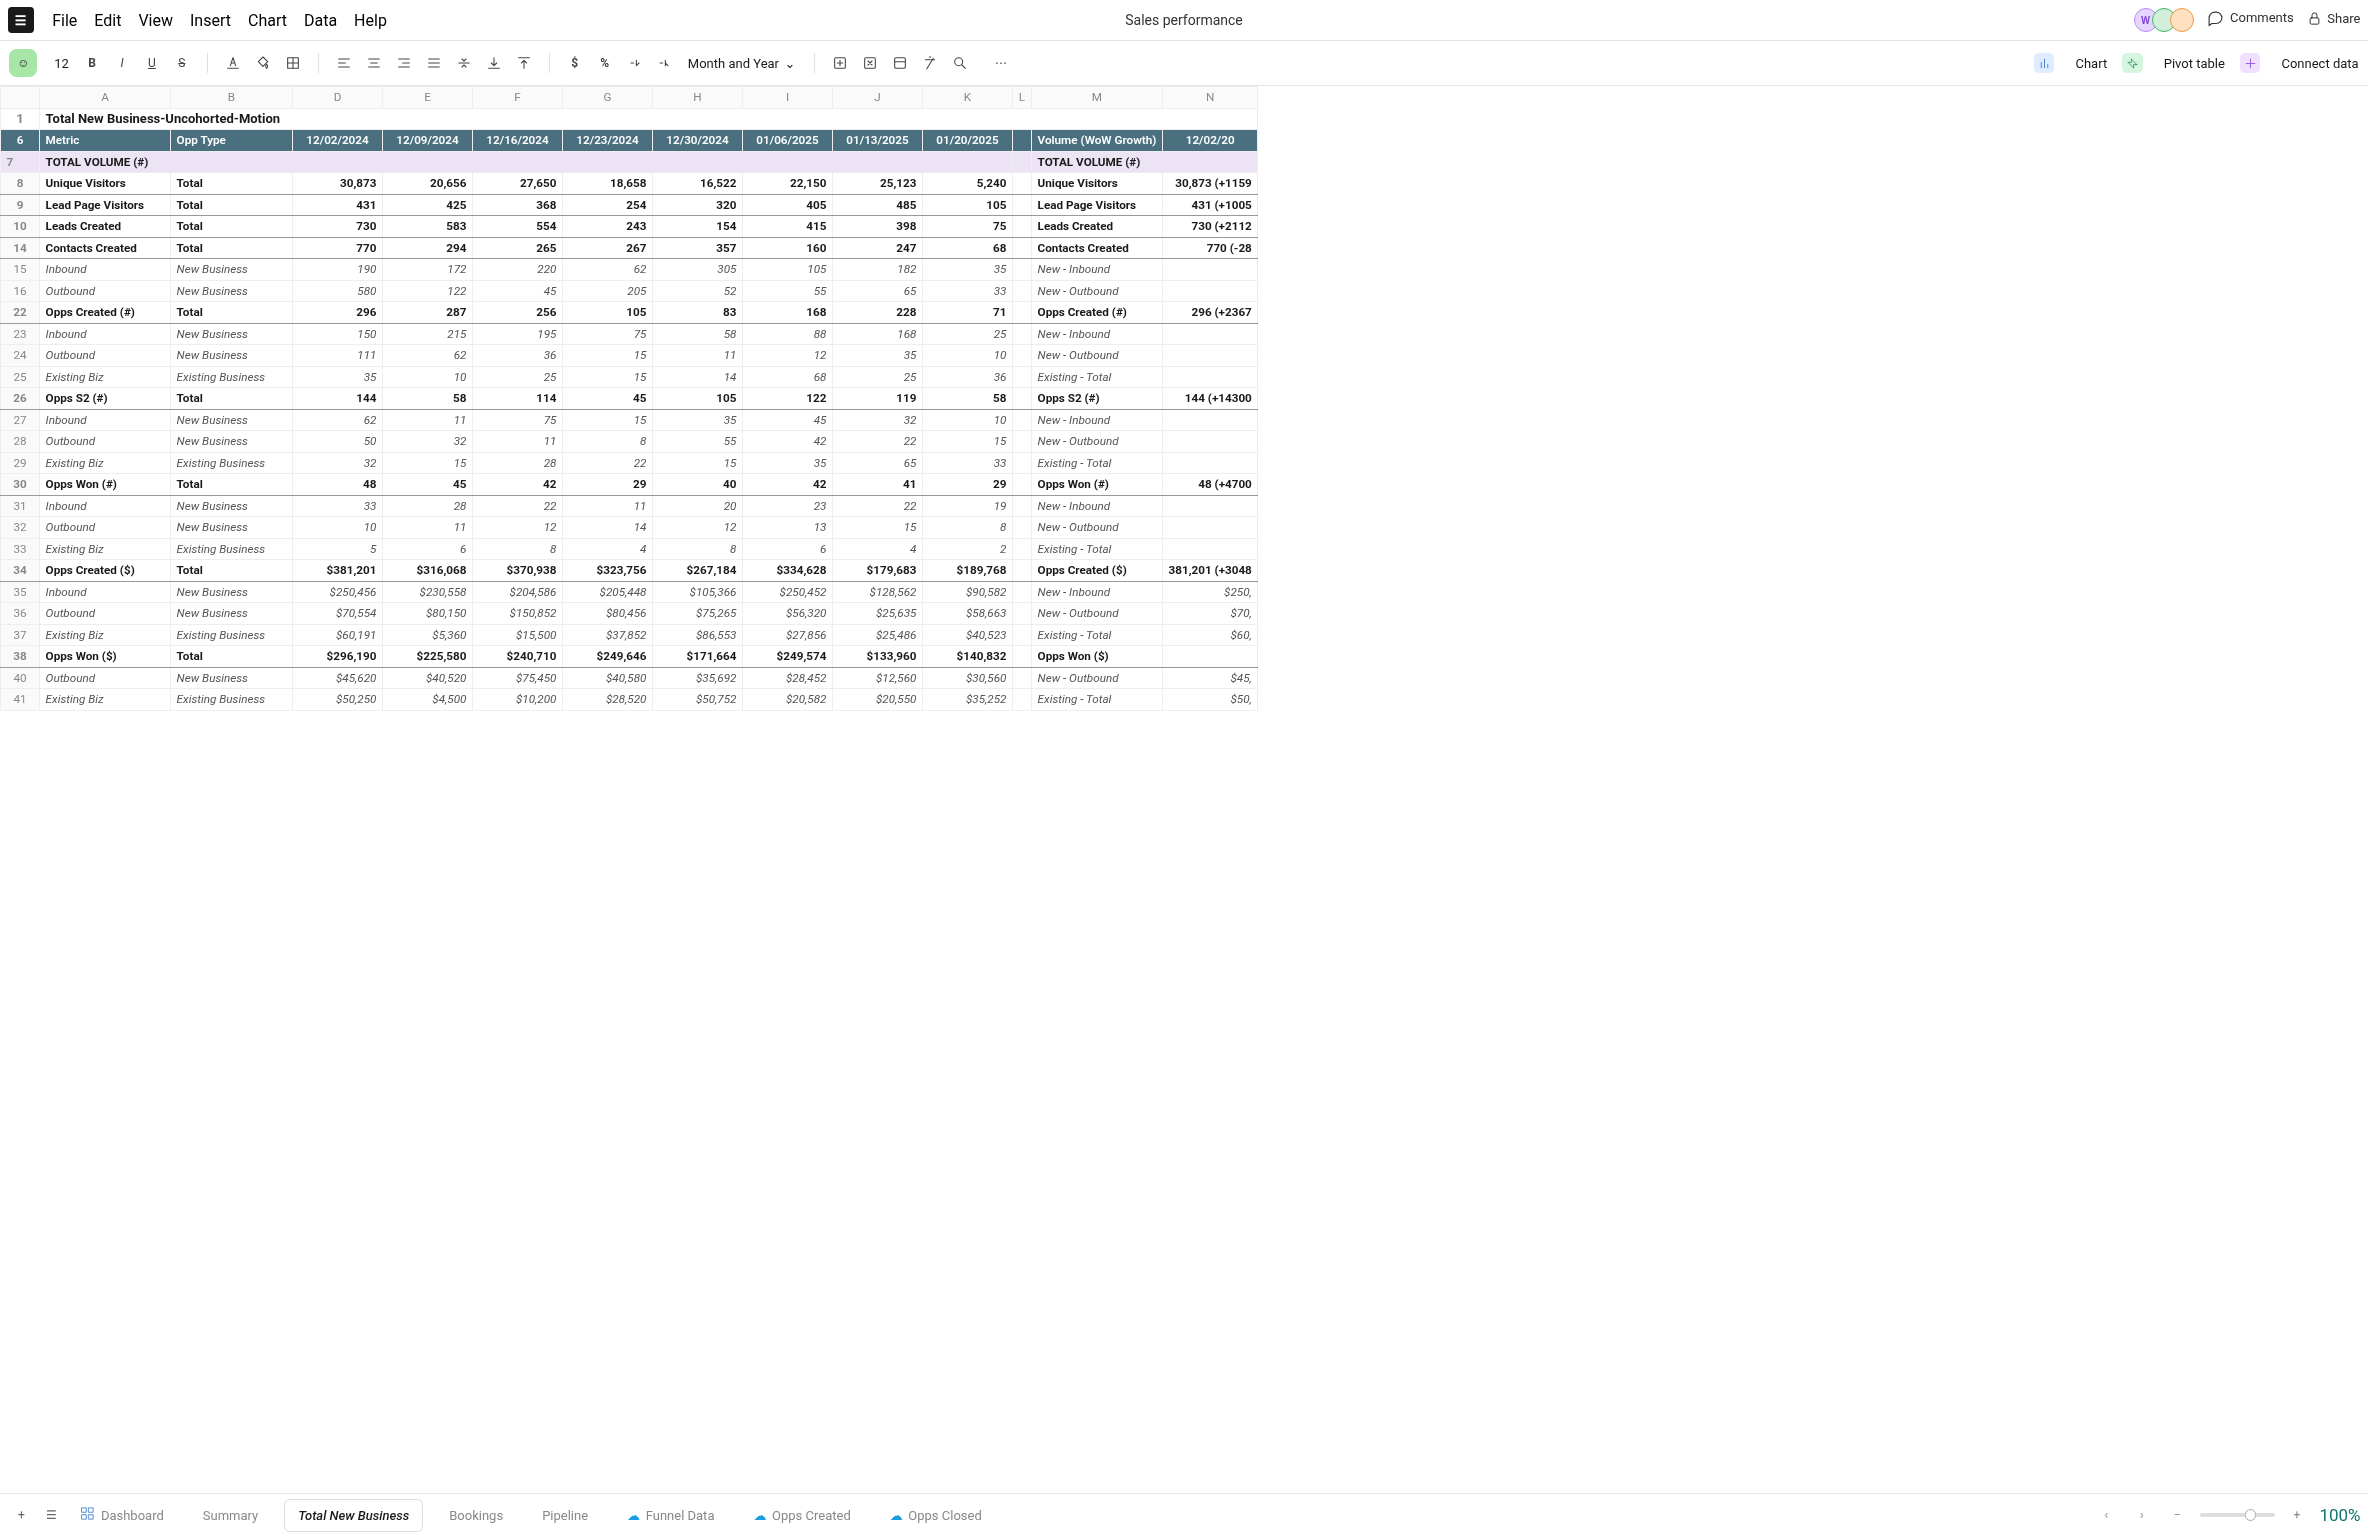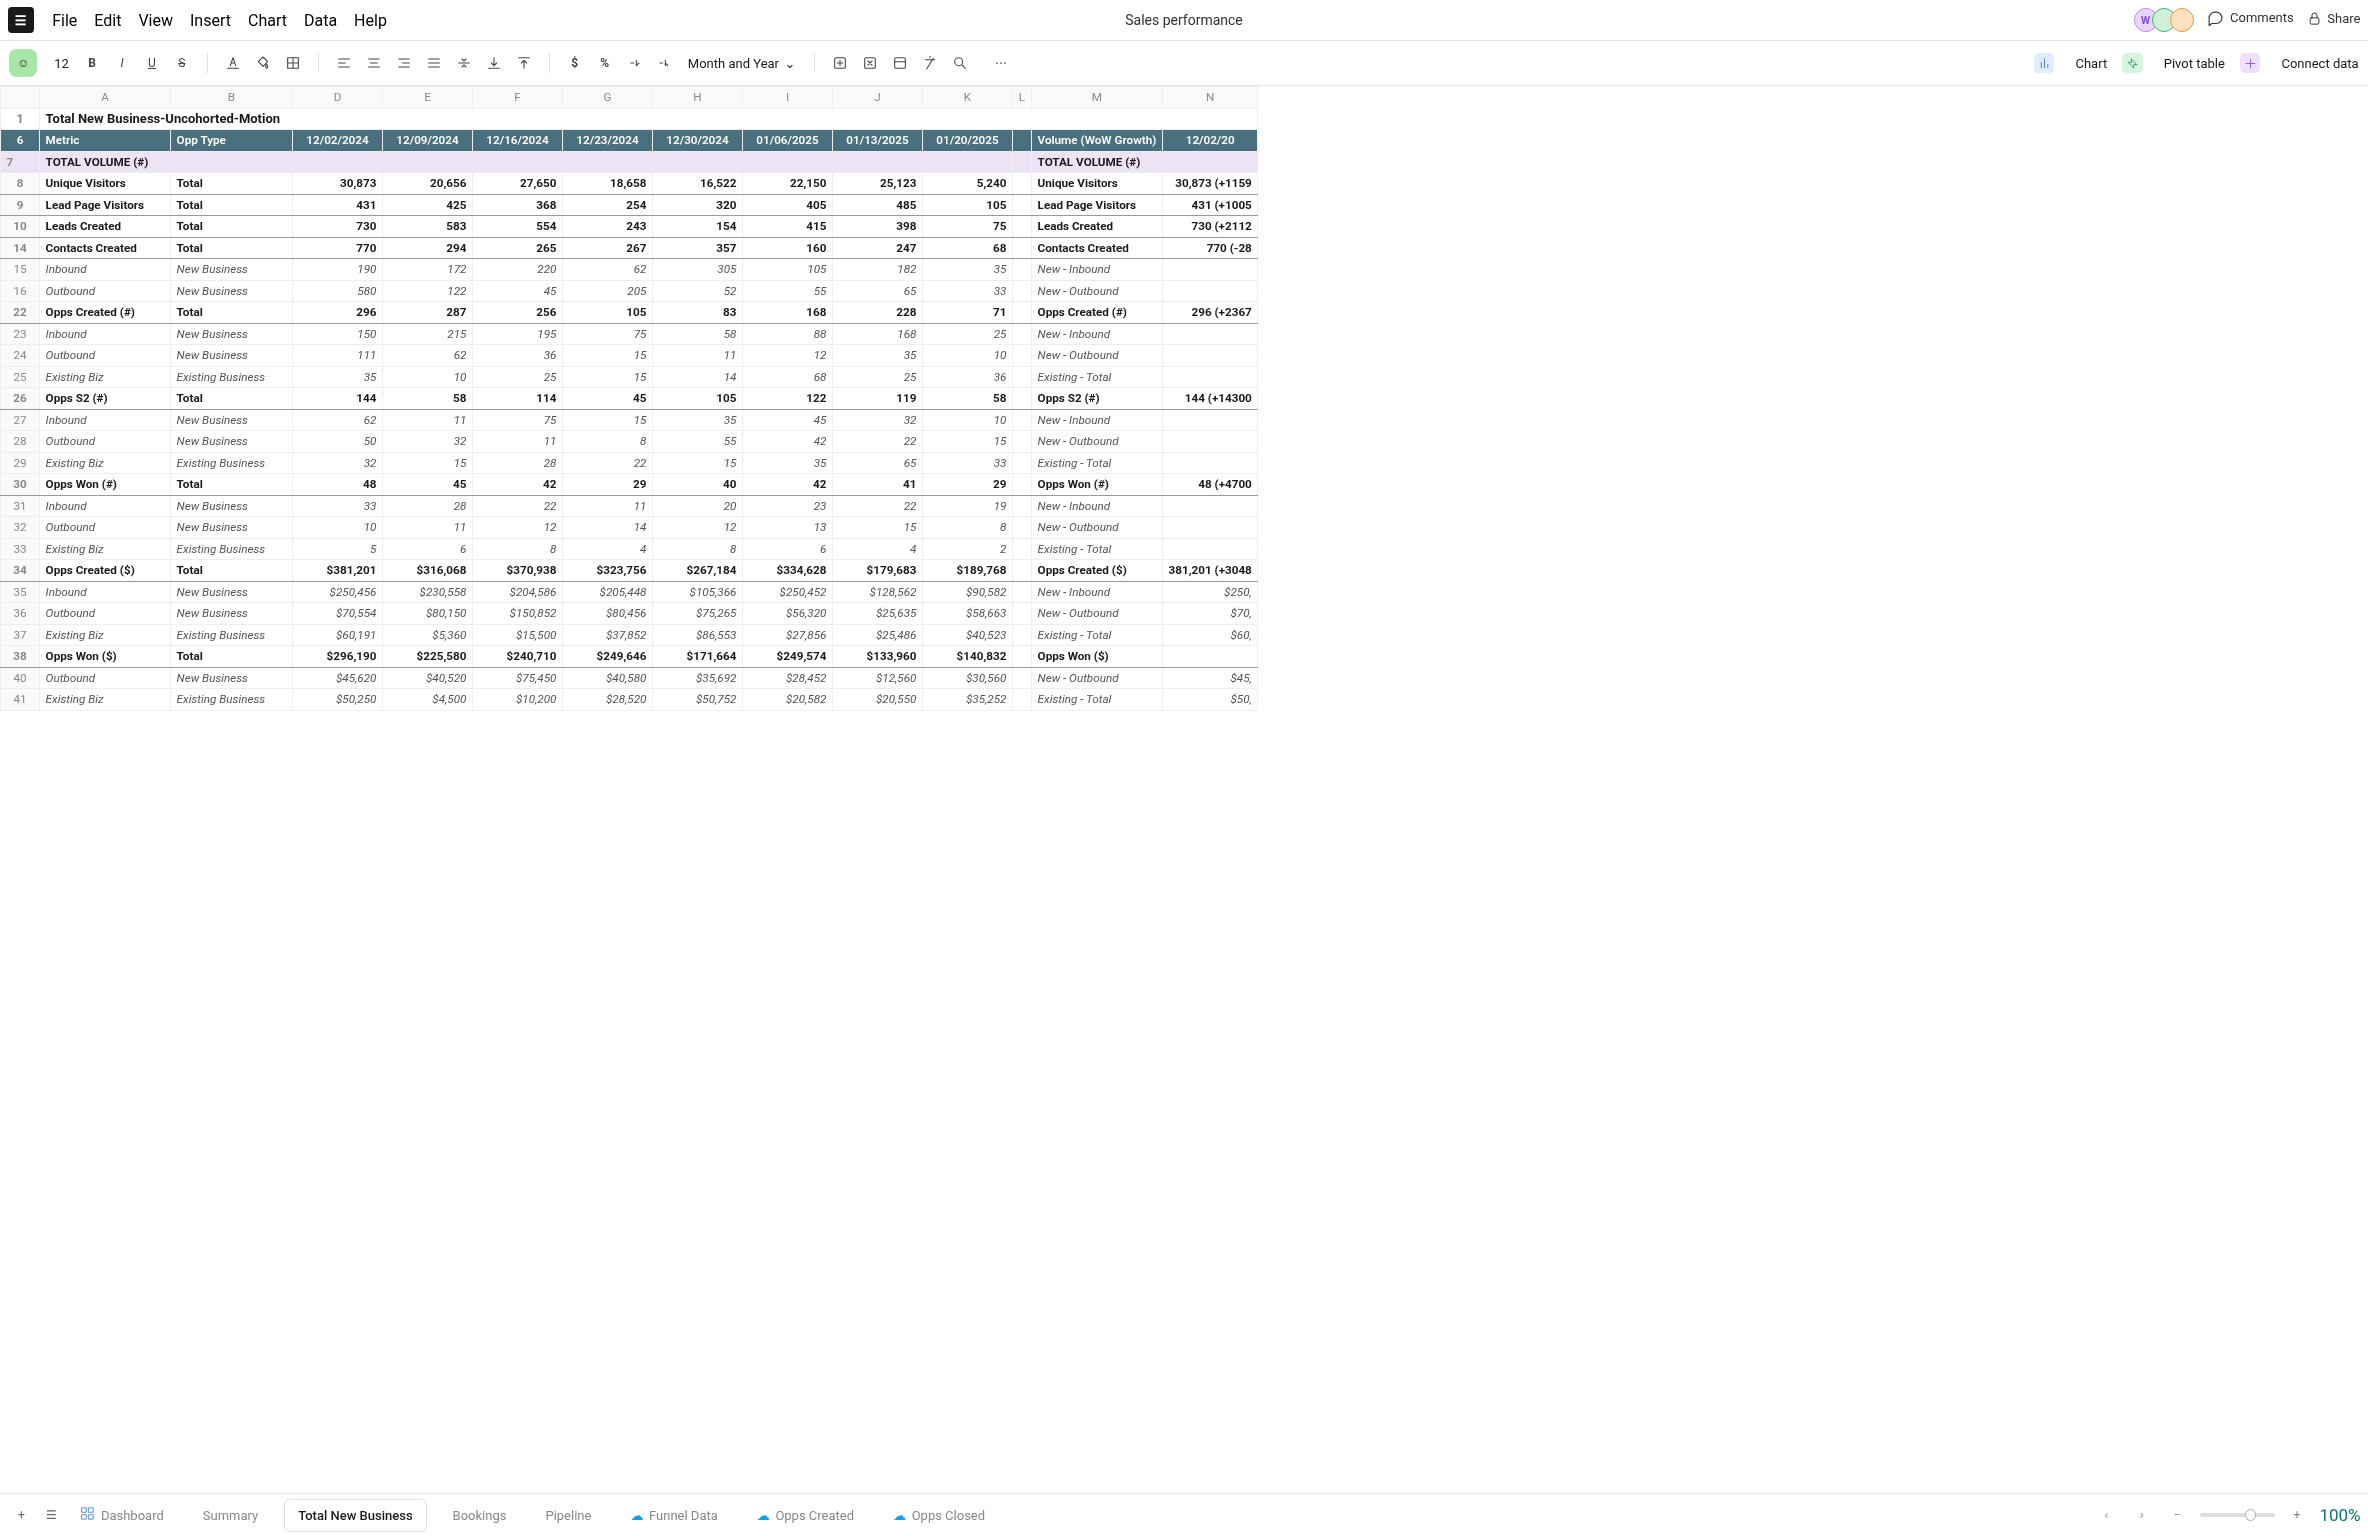--- a/index.html
+++ b/index.html
@@ -62,21 +62,21 @@
 .panel-section { background:#ece4f5; font-weight:700;}
 .panel-bold { font-weight:700; border-bottom:0.9px solid #999;}
 .panel-sub { font-style:italic; color:#555;}
 
 
 .tabbar { display: flex; align-items: center; height: 43px; border-top: 0.9px solid #e5e5e5; padding: 0 7.5px; gap: 1.9px; }
 .tab-add, .tab-menu { width: 28px; height:28px; display:flex;align-items:center;justify-content:center;cursor:pointer;color:#666;}
 .tabs { display: flex; gap: 13px; }
 .tab { padding: 7.5px 13px; color: #888; cursor: pointer; font-size: 13px; display:flex; align-items:center; gap:5.6px;}
 .tab.active { color: #1a1a1a; border-bottom: 1.9px solid transparent; font-weight:500;}
-.tab.active-outline { border: 0.9px solid #ddd; border-radius: 5.6px; }
+.tab.active-outline { border: 0.9px solid #ddd; border-radius: 5.6px; font-style: italic; }
 .dash-icon { color:#5a8fd8;}
 .sf-icon { color:#1a9de0; font-size:13px;}
 .tabbar-right { margin-left:auto; display:flex; align-items:center; gap:9.4px;}
 .nav-arrow { width:26px;height:26px;display:flex;align-items:center;justify-content:center;cursor:pointer;color:#888;}
 .zoom-controls { display:flex;align-items:center;gap:9.4px;}
 .zoom-slider { width:75px; height:3.7px; background:#ddd; border-radius:1.9px; position:relative;}
 .zoom-thumb { width:11.2px;height:11.2px;background:#fff;border:0.9px solid #aaa;border-radius:50%;position:absolute;top:-3.7px;left:60%;}
 .zoom-pct { font-size:17px; color:#0f766e;}
 
 svg { stroke: currentColor; fill: none; stroke-width: 1.6; stroke-linecap: round; stroke-linejoin: round; }

